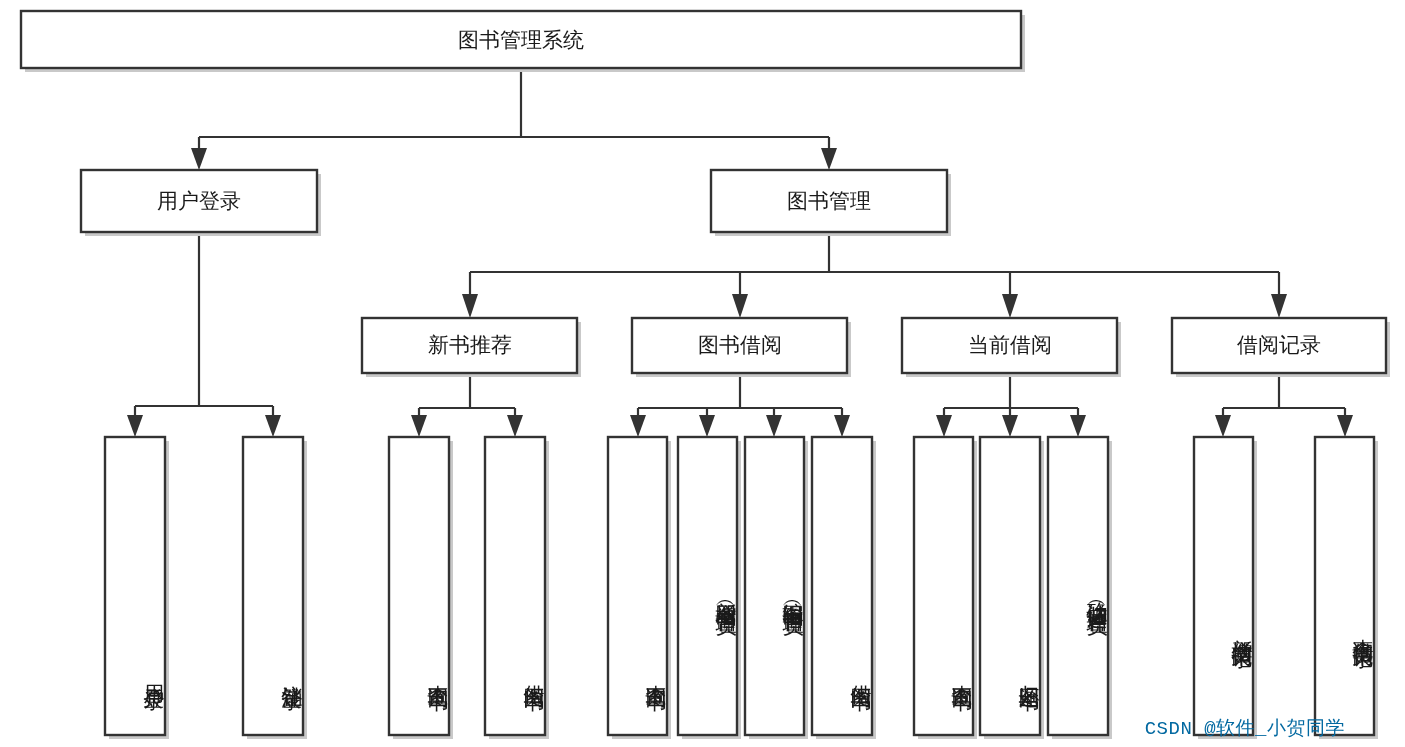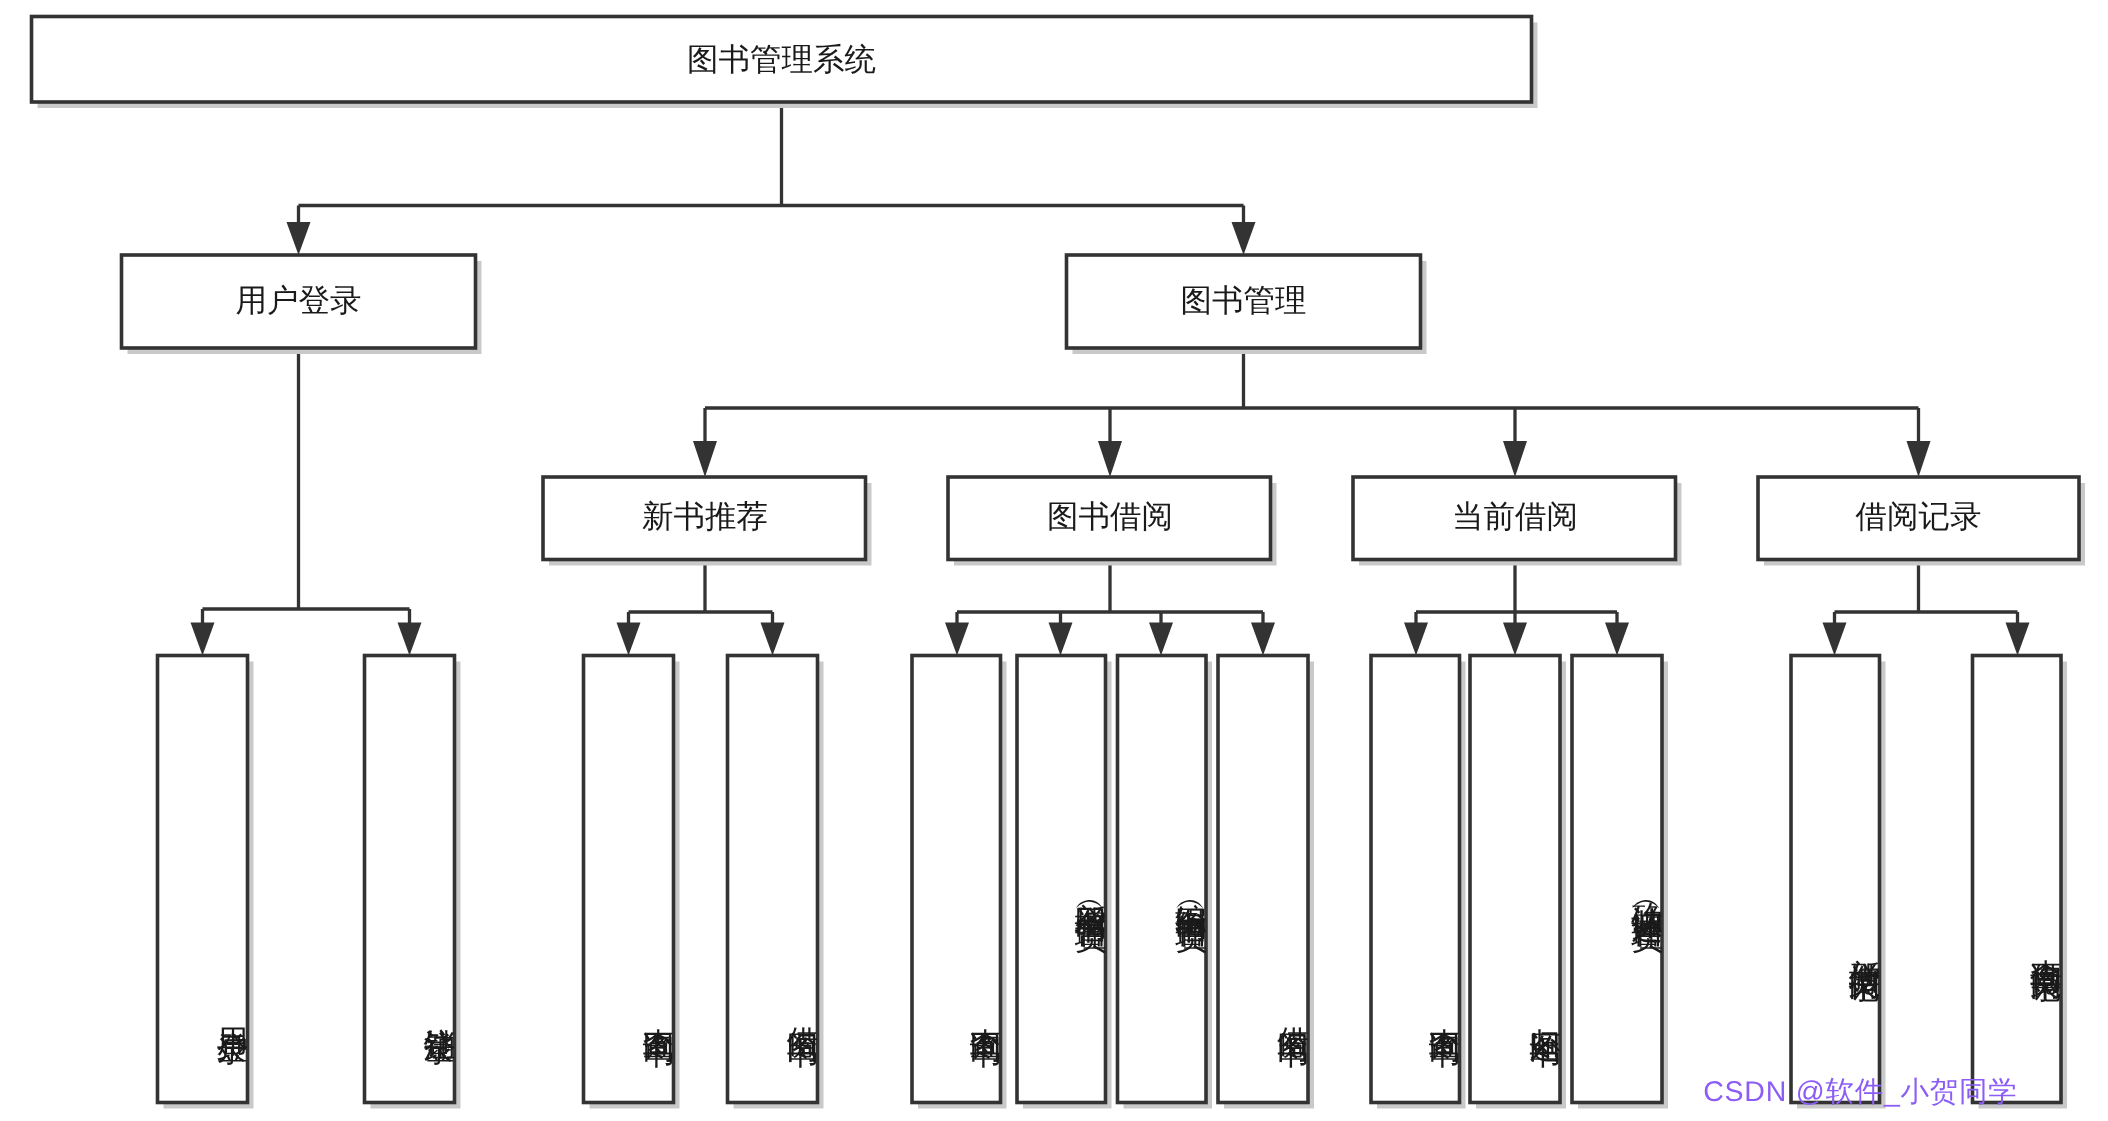--- a/index.html
+++ b/index.html
@@ -65,23 +65,23 @@
     display: flex;
     align-items: flex-start;
     justify-content: center;
     white-space: nowrap;
     pointer-events: none;
   }
   .watermark {
     position: absolute;
     right: 14px;
     bottom: 6px;
-    font-family: Liberation Sans, sans-serif;
+    font-family: Liberation Mono, monospace;
     font-size: 19px;
-    color: #8b5cf6;
+    color: #0369a1;
     letter-spacing: 0.5px;
     white-space: nowrap;
   }
 </style>
 </head>
 <body>
 
 <div id="diagram-root">
 
   <svg id="diagram-svg" viewBox="0 0 1405 747">

